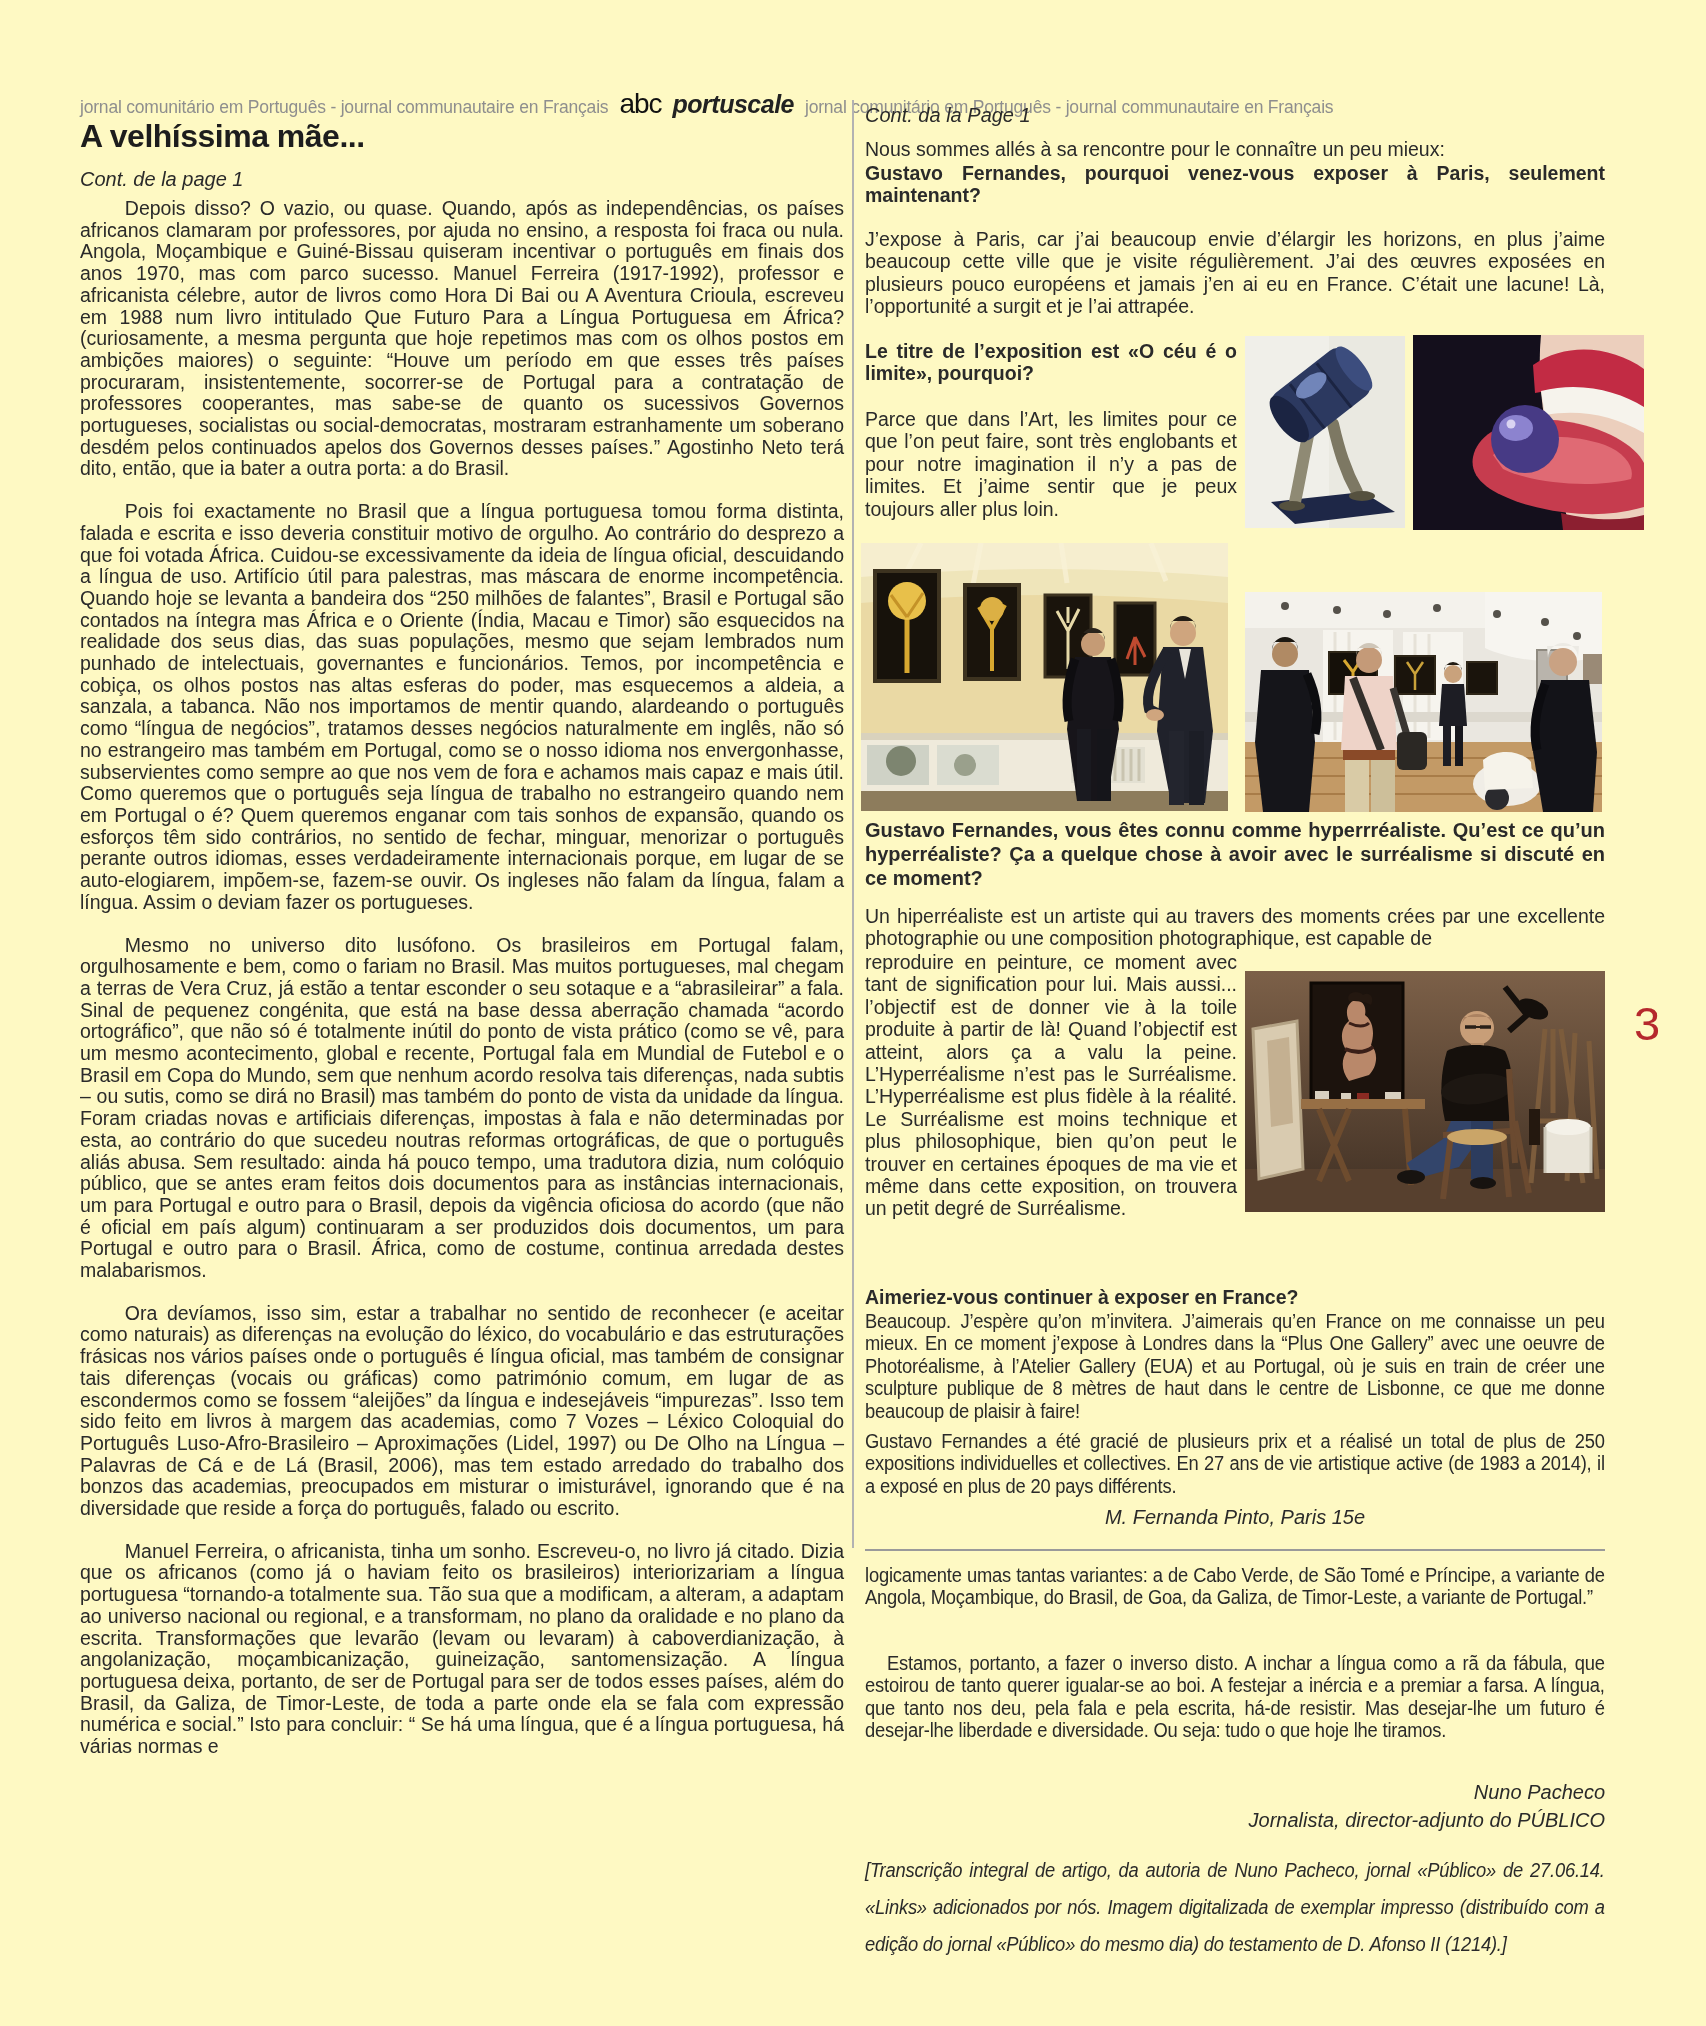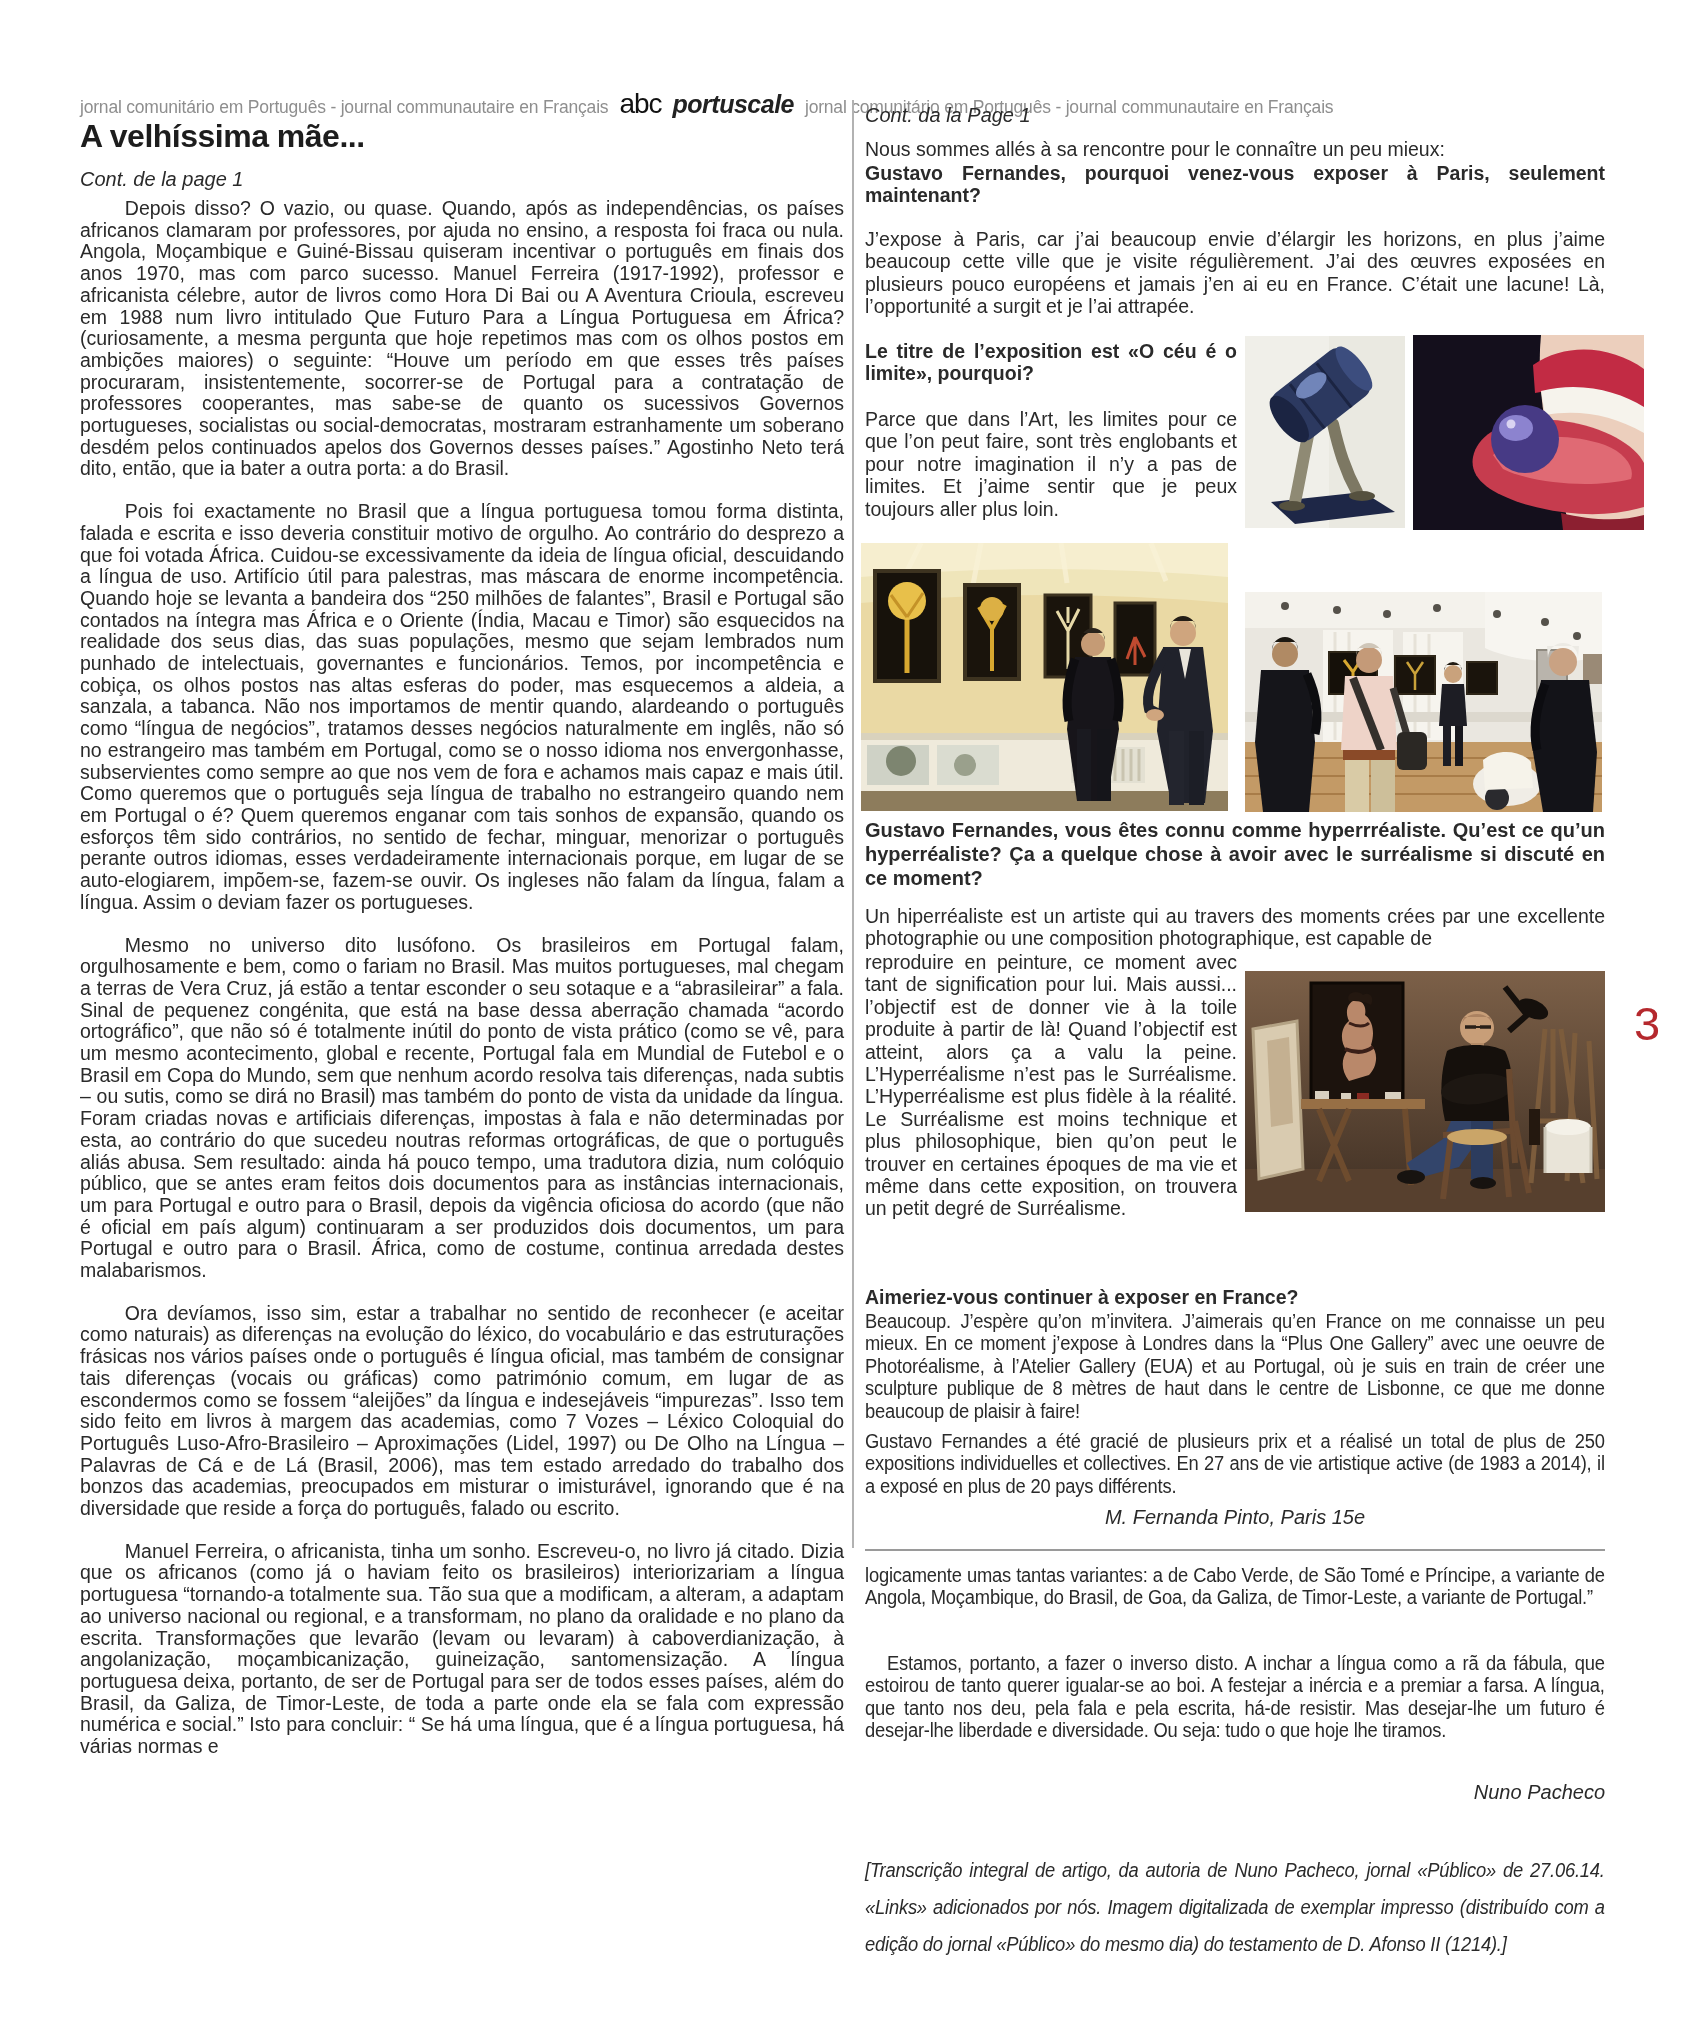--- a/index.html
+++ b/index.html
@@ -1,16 +1,16 @@
 <!DOCTYPE html>
 <html><head>
 <meta charset="utf-8">
 <style>
   html,body{margin:0;padding:0;background:#888;}
-  #page{position:relative;width:1706px;height:2026px;background:#ffffff;overflow:hidden;
+  #page{position:relative;width:1706px;height:2026px;background:#fef9c3;overflow:hidden;
         font-family:"Liberation Sans","DejaVu Sans",sans-serif;color:#2a2a2a;}
   .abs{position:absolute;}
   
   #header-row{left:80px;top:88px;width:1580px;display:flex;align-items:baseline;gap:11px;white-space:nowrap;}
   .tagline{font-size:17.5px;color:#8e8e8e;letter-spacing:-0.2px;}
   .brand-bold{font-size:28px;font-weight:400;color:#111;letter-spacing:-1px;}
   .brand-italic{font-size:25px;font-weight:bold;font-style:italic;color:#222;letter-spacing:-0.5px;}
   
   #title{left:80px;top:118px;font-size:32px;font-weight:bold;color:#1d1d1d;letter-spacing:-0.5px;}
   #cont-left{left:80px;top:168px;font-size:20px;font-style:italic;}
@@ -88,20 +88,21 @@
   <div class="abs" id="r-byline1">M. Fernanda Pinto, Paris 15e</div>
 
   <div class="abs" id="mid-rule"></div>
 
   <div class="abs r cond" id="r-cont1">logicamente umas tantas variantes: a de Cabo Verde, de São Tomé e Príncipe, a variante de Angola, Moçambique, do Brasil, de Goa, da Galiza, de Timor-Leste, a variante de Portugal.”</div>
   <div class="abs r cond" id="r-cont2">
     <div class="inner">Estamos, portanto, a fazer o inverso disto. A inchar a língua como a rã da fábula, que estoirou de tanto querer igualar-se ao boi. A festejar a inércia e a premiar a farsa. A língua, que tanto nos deu, pela fala e pela escrita, há-de resistir. Mas desejar-lhe um futuro é desejar-lhe liberdade e diversidade. Ou seja: tudo o que hoje lhe tiramos.</div>
   </div>
   <div class="abs" id="r-byline2">
     <div>Nuno Pacheco</div>
+    <div>Jornalista, director-adjunto do PÚBLICO</div>
   </div>
   <div class="abs r cond" id="r-note">[Transcrição integral de artigo, da autoria de Nuno Pacheco, jornal «Público» de 27.06.14. «Links» adicionados por nós. Imagem digitalizada de exemplar impresso (distribuído com a edição do jornal «Público» do mesmo dia) do testamento de D. Afonso II (1214).]</div>
 
   <div class="abs" id="page-num">3</div>
 
   <svg class="abs photo" id="ph-sculpture" width="160" height="192" viewBox="0 0 160 192">
     <rect width="160" height="192" fill="#f0efe9"></rect>
     <rect x="84" width="76" height="192" fill="#eae9e1"></rect>
     <polygon points="26,166 118,156 150,176 50,188" fill="#1e2747"></polygon>
     <path d="M66,86 C60,112 56,138 50,166" stroke="#8f8a74" stroke-width="12" fill="none" stroke-linecap="round"></path>

